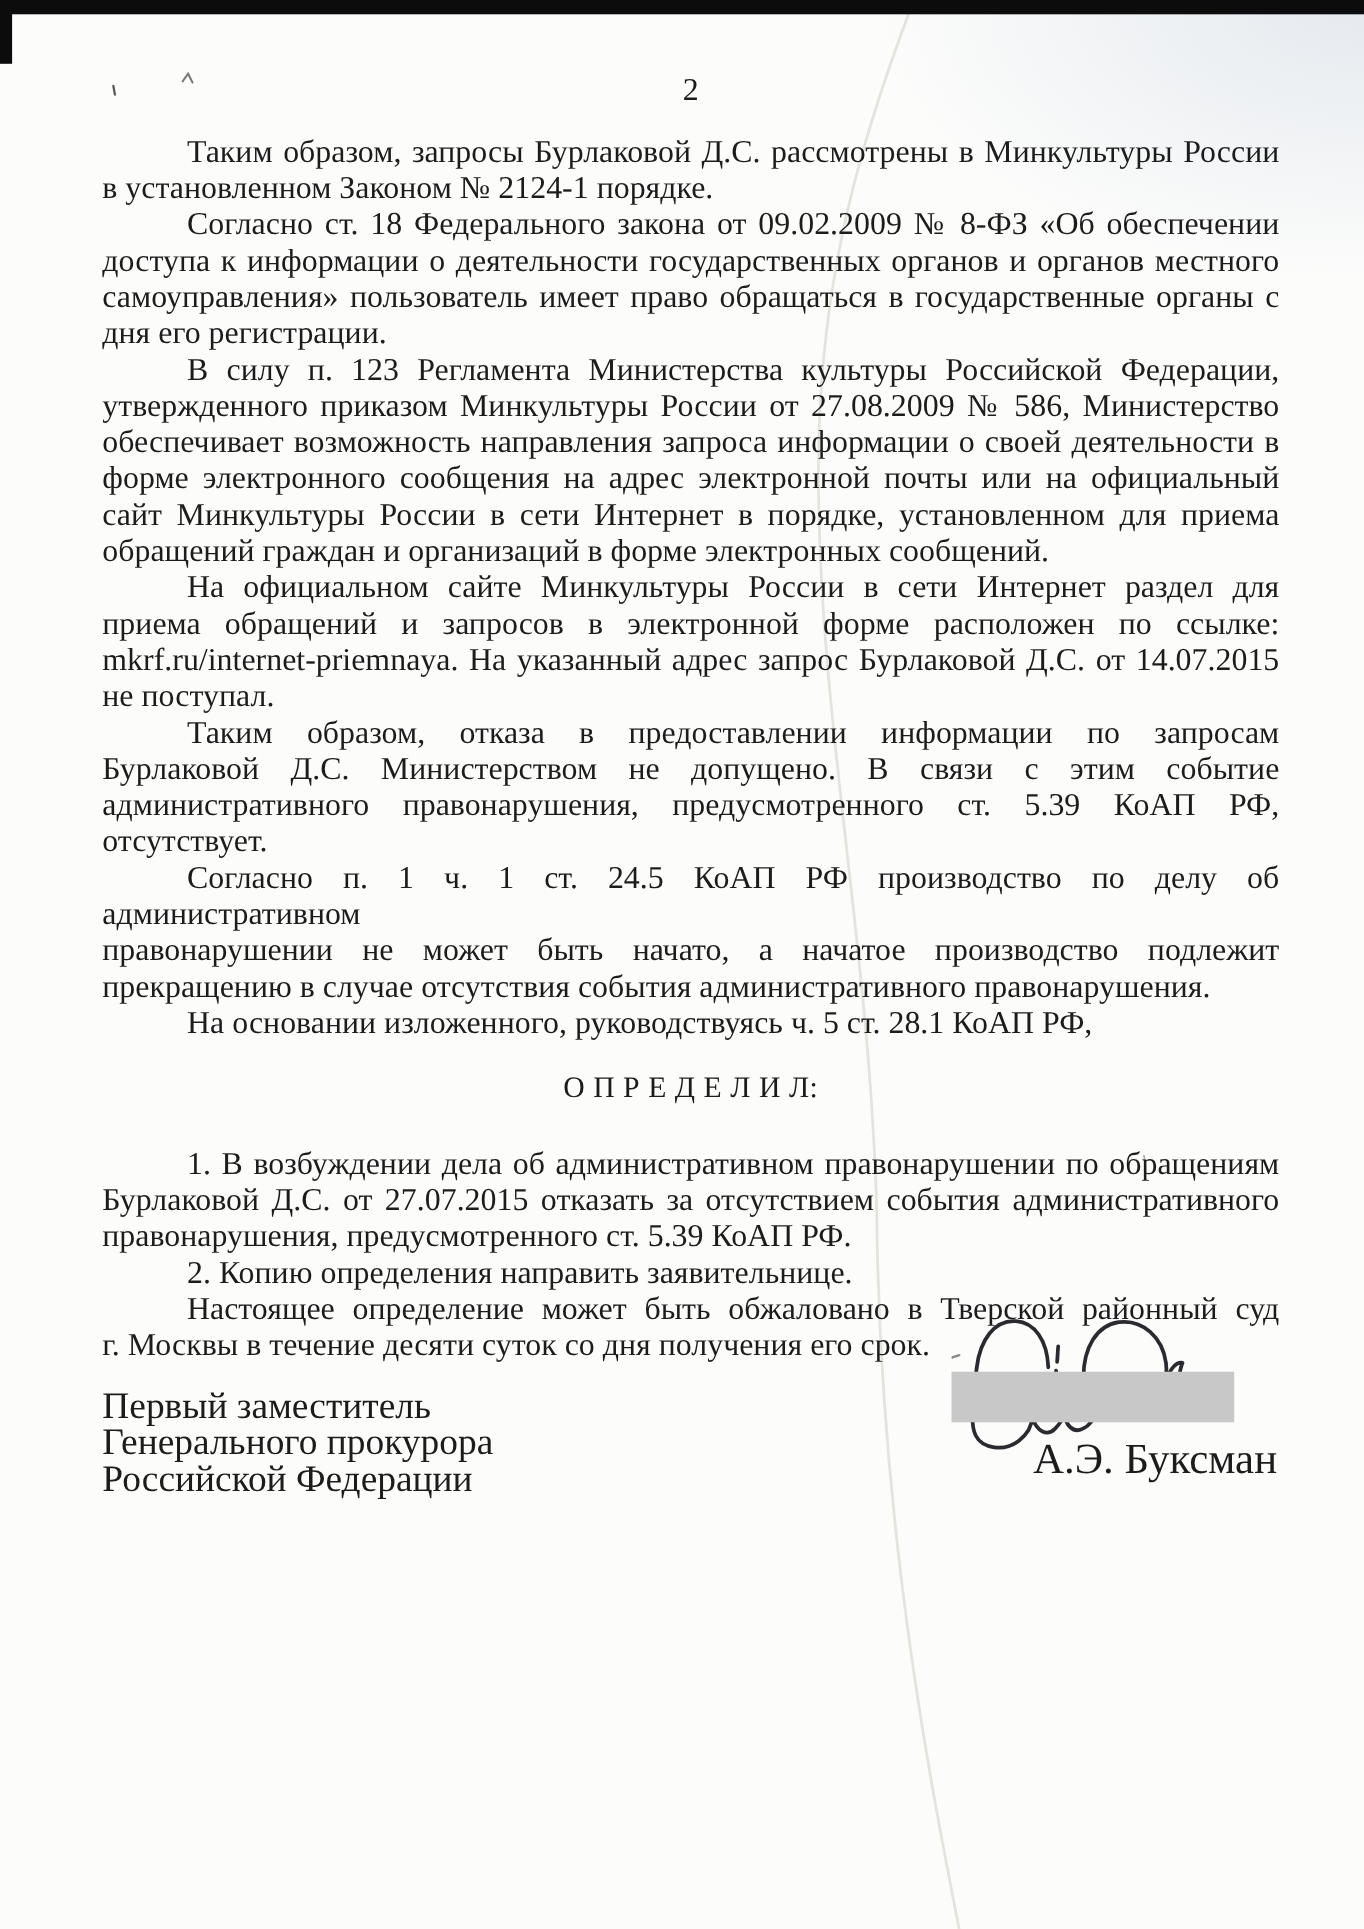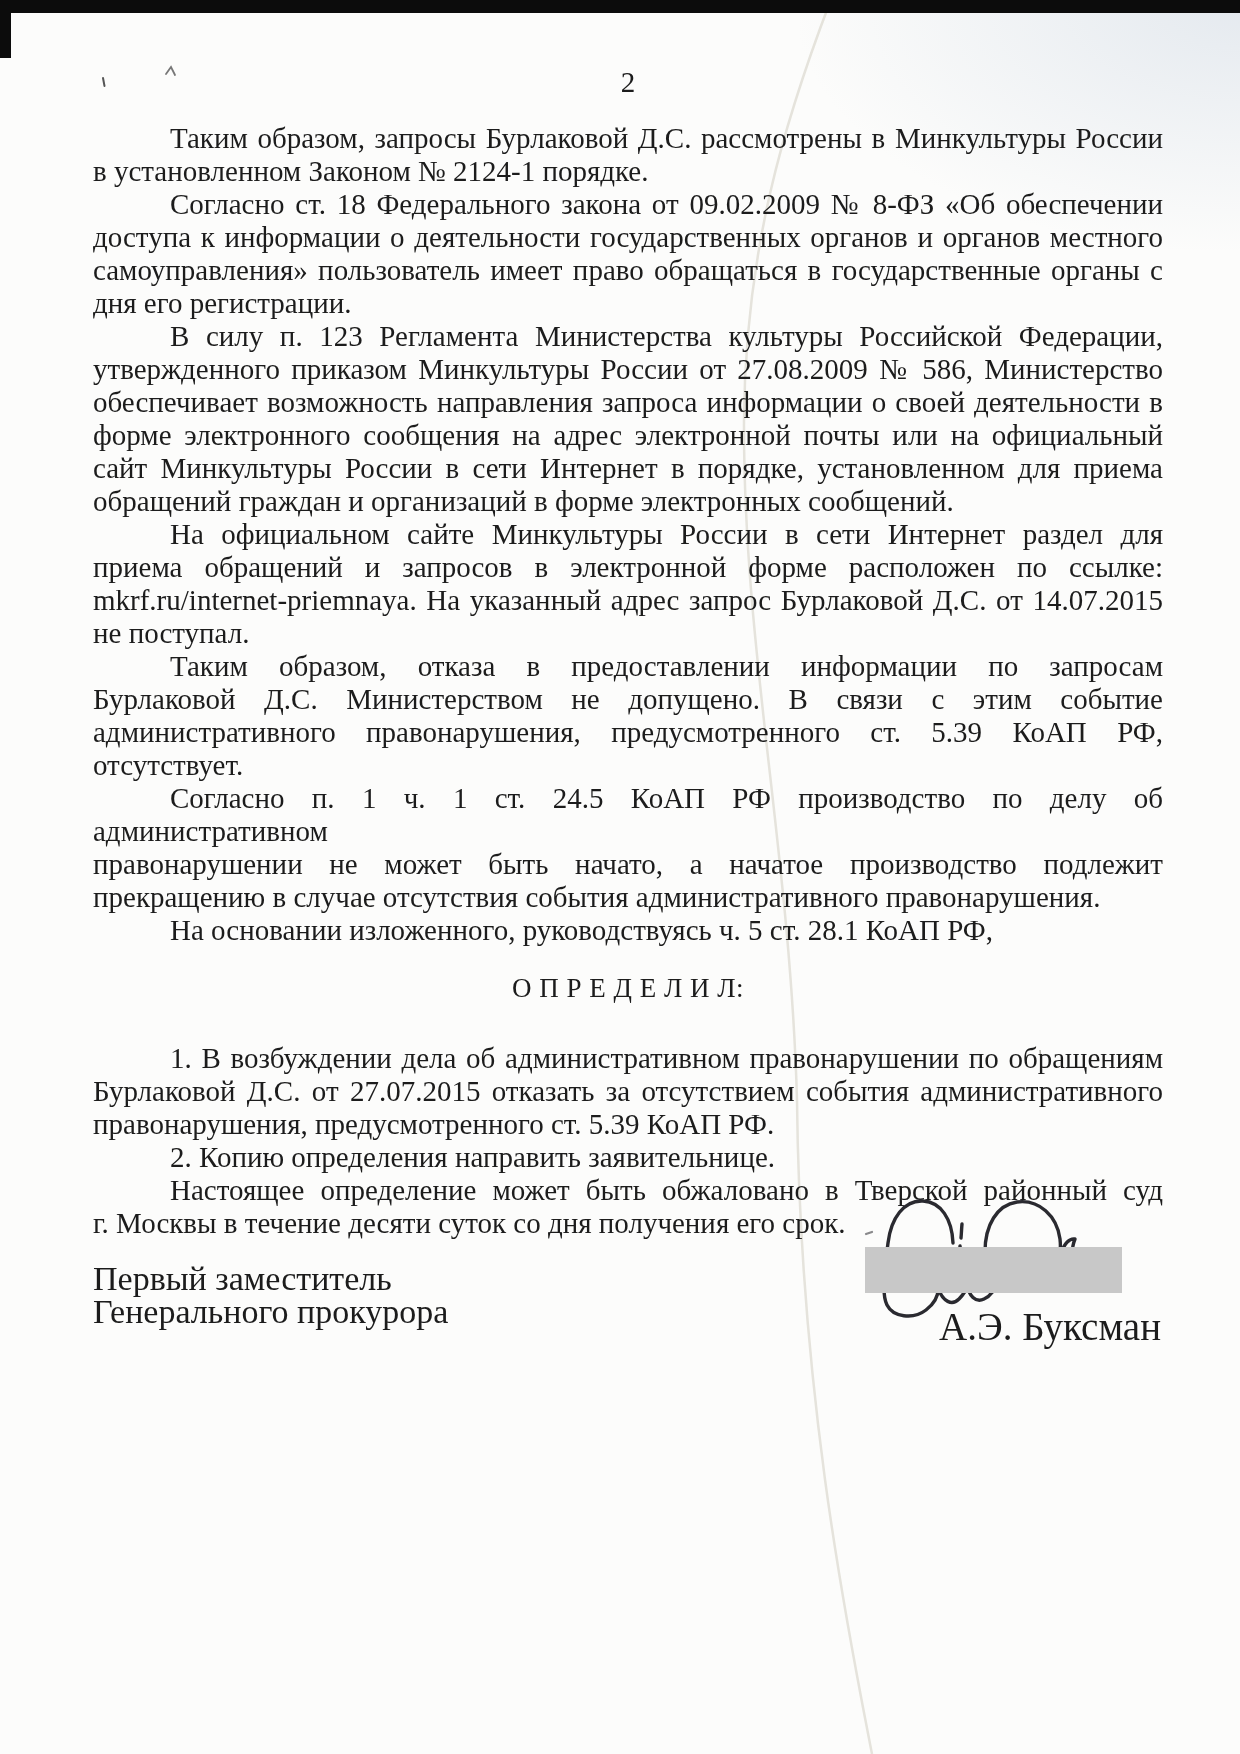--- a/index.html
+++ b/index.html
@@ -106,20 +106,21 @@
         <div class="para ind">
           <div class="ln j">Настоящее определение может быть обжаловано в Тверской районный суд</div>
           <div class="ln">г. Москвы  в течение десяти суток со дня получения его срок.</div>
         </div>
       </div>
 
     <div class="signoff">
       <div class="sig-left">
           <div class="ln">Первый заместитель</div>
           <div class="ln">Генерального прокурора</div>
+          <div class="ln">Российской Федерации</div>
         </div>
 
       <svg class="sig-svg" viewBox="0 0 320 170">
         <path d="M 98 88 C 97 64 86 47 68 46 C 49 45 36 63 33 88 C 30 112 26 138 32 150 C 38 162 58 165 71 155 C 80 148 84 140 83 131"></path>
         <path d="M 107 69 C 106.5 74 106.5 78 106 83"></path>
         <path d="M 105 91 L 105.5 94"></path>
         <path d="M 130 97 C 130 70 142 50 162 47 C 184 44 202 61 205 84 C 206 93 205 99 203 103"></path>
         <path d="M 206 99 C 209 88 215 83 220 84 C 218 89 217 93 218 97"></path>
         <path d="M 83 133 C 88 147 97 151 104 144 C 109 139 112 133 113 129 C 113 141 121 148 129 144 C 136 141 140 134 141 129"></path>
         <path d="M 141 131 C 150 133 165 132.5 180 132 L 230 130" class="faint"></path>

